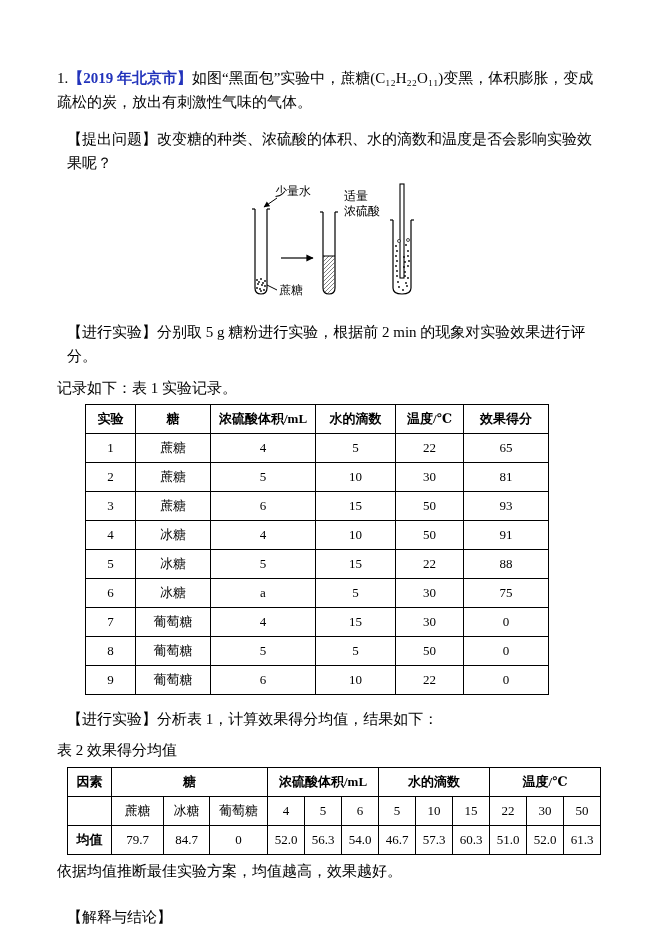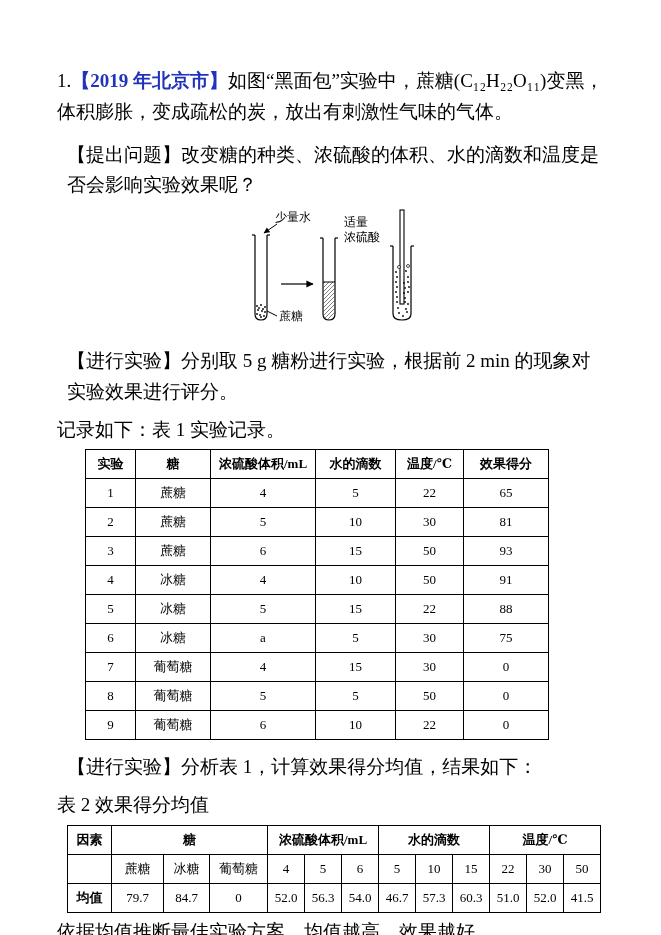--- a/index.html
+++ b/index.html
@@ -7,21 +7,21 @@
   body {
     width:661px; min-height:935px;
     font-family:"Liberation Serif","DejaVu Serif",serif;
     color:#000;
   }
   .page { width:661px; min-height:935px; padding:66px 56px 30px 57px; position:relative; }
   .doc-title {
     text-align:center; font-size:19px; font-weight:bold;
     color:var(--accent,#2233bb); margin:0 0 30px 0; letter-spacing:1px;
   }
-  .para { font-size:19px; line-height:1.62; margin:0 0 7px 0; }
+  .para { font-size:15px; line-height:1.62; margin:0 0 7px 0; }
   .q-intro { margin-bottom:12px; }
   .blue { color:var(--accent,#2233bb); font-weight:bold; }
   .section-label { font-weight:normal; }
   .indent { padding-left:10px; }
   .diagram-wrap { margin:4px 0 12px 186px; width:200px; }
   svg text { font-family:"Liberation Serif","DejaVu Serif",serif; font-size:12px; fill:#000; }
   table { border-collapse:collapse; table-layout:fixed;padding-left:14px; }
   td {
     border:1px solid #000; text-align:center; font-size:13px;
     padding:2px 2px; height:29px; overflow:hidden; vertical-align:middle;
@@ -269,21 +269,22 @@
       <td>84.7</td>
       <td>0</td>
       <td>52.0</td>
       <td>56.3</td>
       <td>54.0</td>
       <td>46.7</td>
       <td>57.3</td>
       <td>60.3</td>
       <td>51.0</td>
       <td>52.0</td>
-      <td>41.5</td>
+      <td>61.3</td>
     </tr>
   </tbody>
     </table>
 
   <p class="para after-t2">依据均值推断最佳实验方案，均值越高，效果越好。</p>
 
+  <p class="para indent conclusion"><span class="section-label">【解释与结论】</span></p>
 
 </div>
 
 </body></html>

